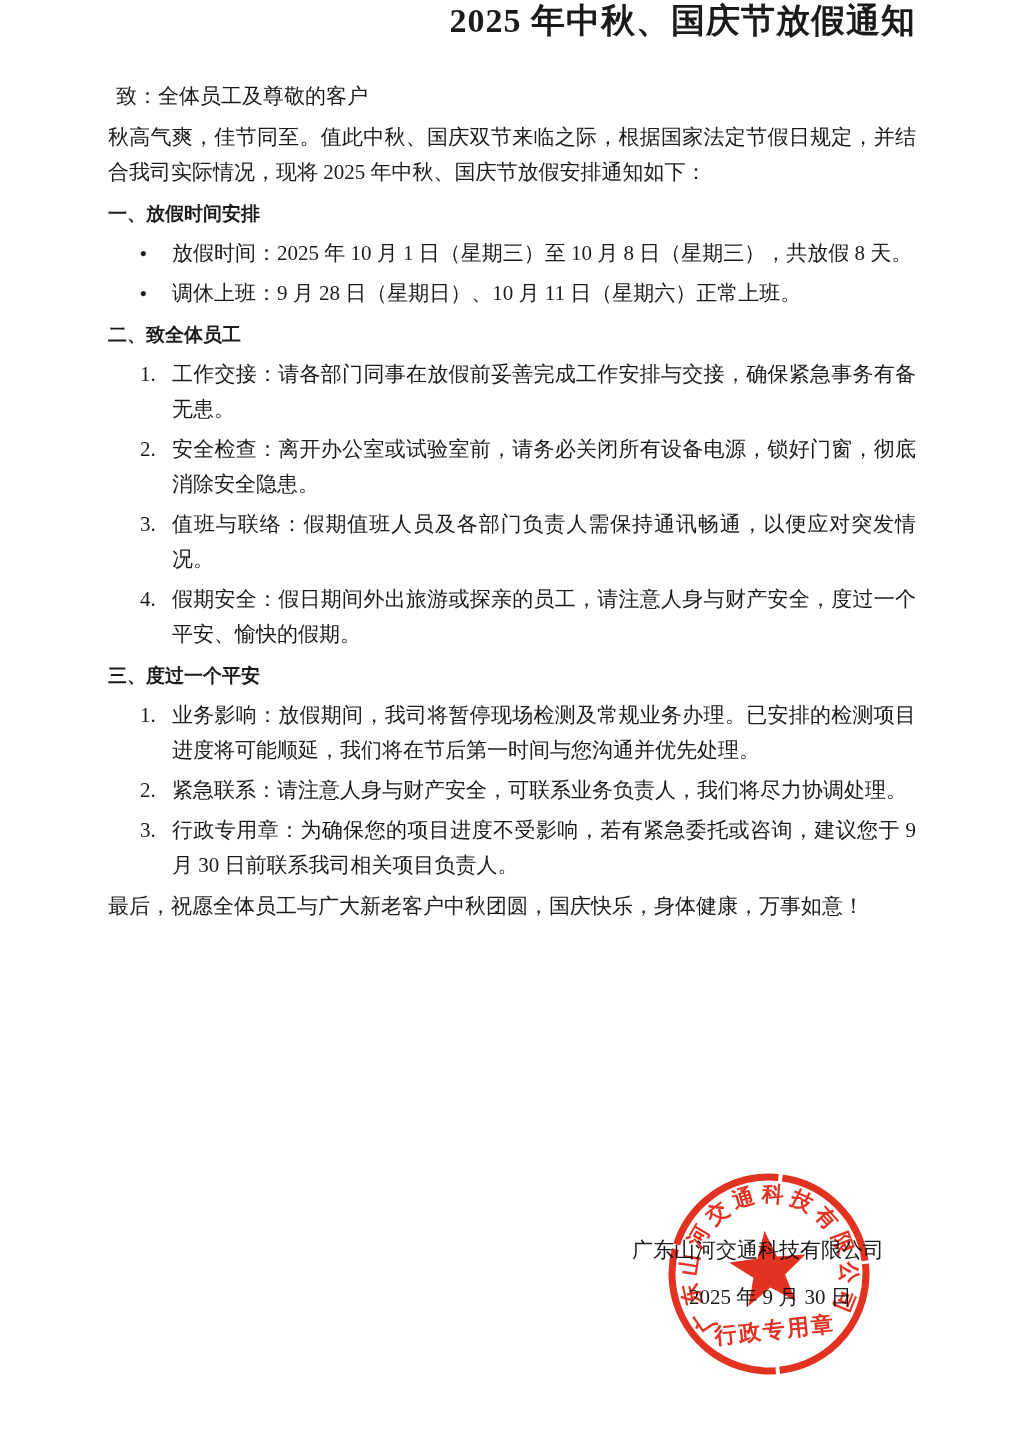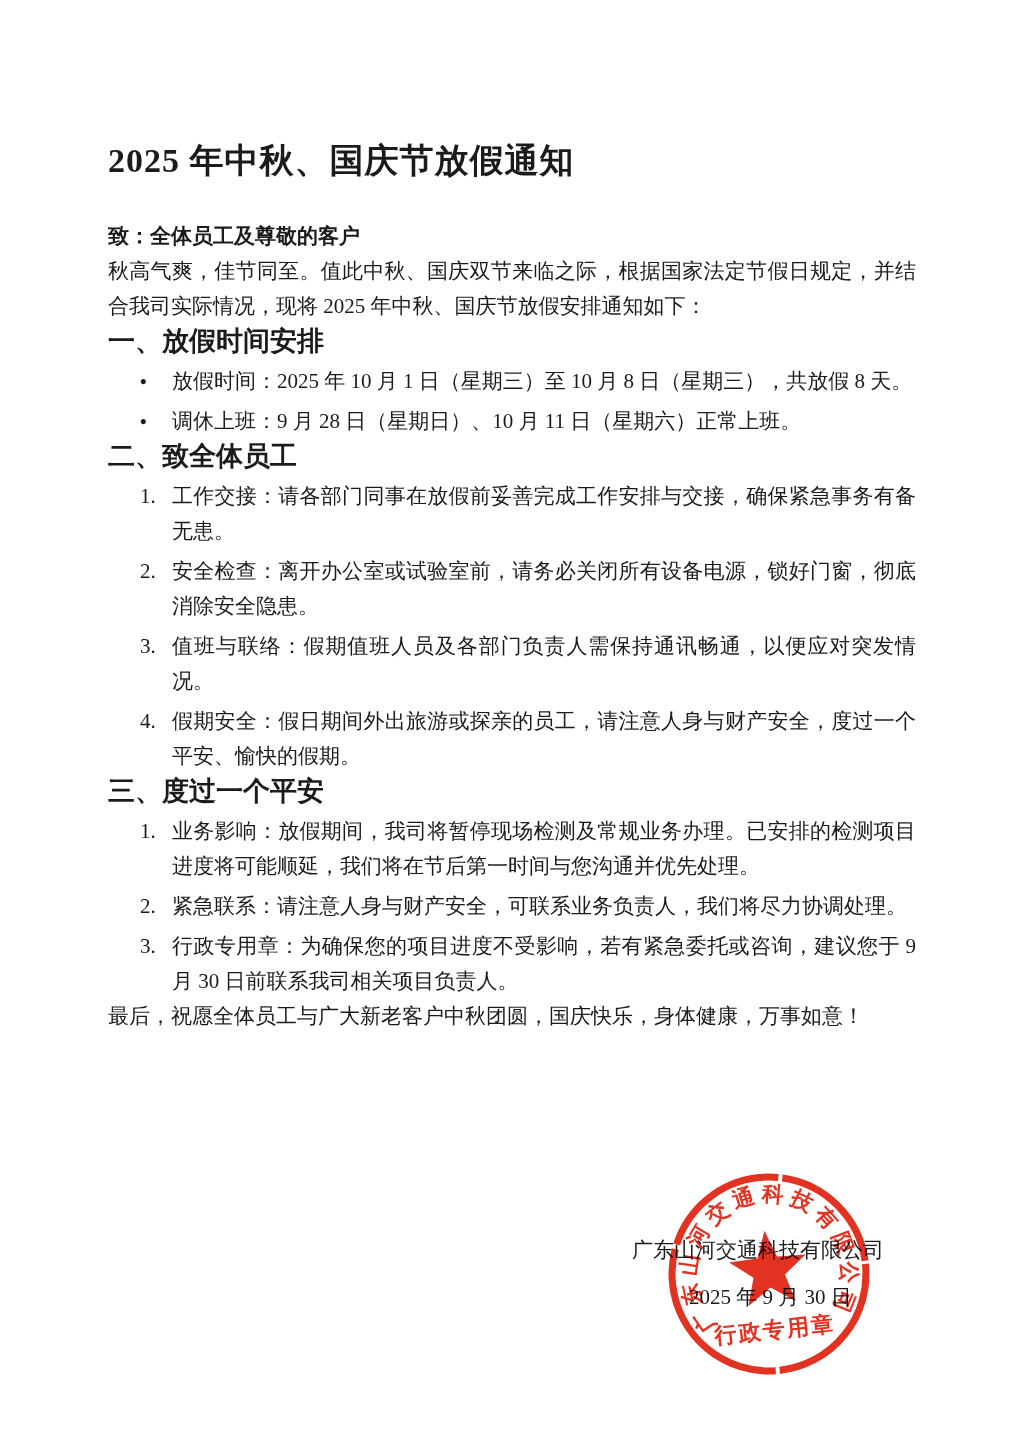--- a/index.html
+++ b/index.html
@@ -10,41 +10,43 @@
     color: #1b1b1b;
     font-family: "Liberation Serif", "DejaVu Serif", serif;
     position: relative;
     overflow: hidden;
   }
   .content { padding: 0 108px; }
 
   .title {
     font-size: 34px;
     font-weight: 700;
-    text-align: left;
+    text-align: right;
     line-height: 41px;
-    margin-top: 140px;
     letter-spacing: 1px;
   }
 
   .salutation {
     margin-top: 38px;
     font-size: 21px;
-    font-weight: 700;
+    font-weight: 400;
     line-height: 35px;
+    margin-left: 8px;
   }
 
   .para {
+    margin-top: 6px;
     font-size: 21px;
     line-height: 35px;
     text-align: justify;
   }
 
   .sec-heading {
-    font-size: 27px;
+    margin-top: 6px;
+    font-size: 19px;
     font-weight: 700;
     line-height: 35px;
   }
 
   .doc-list { list-style: none; }
   .doc-list .item {
     display: flex;
     margin-top: 5px;
     font-size: 21px;
     line-height: 35px;

